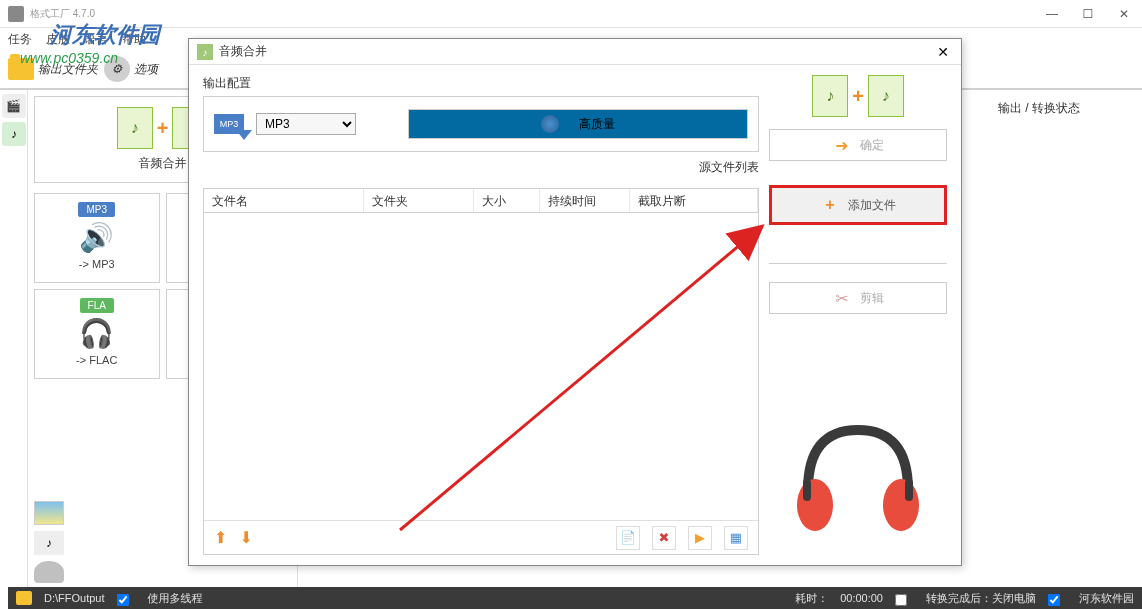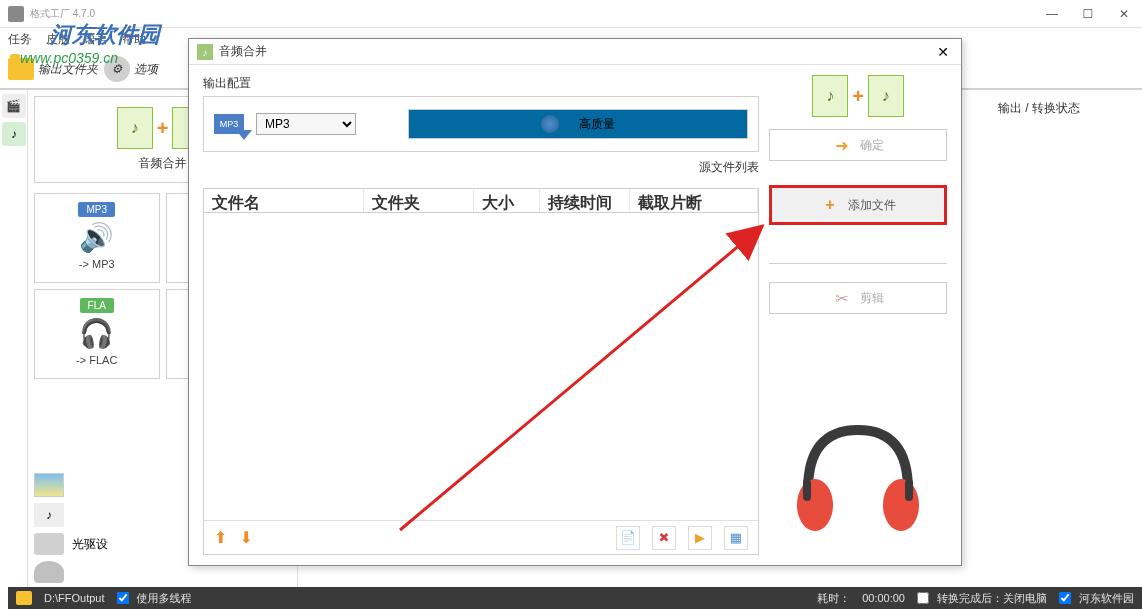--- a/index.html
+++ b/index.html
@@ -74,21 +74,21 @@
 
 .section-label { font-size: 12px; color: #333; margin-bottom: 4px; }
 .output-config { border: 1px solid #d0d0d0; padding: 10px; display: flex; align-items: center; gap: 12px; height: 56px; }
 .mp3-chip { width: 30px; height: 20px; background: #4a7fc7; color: #fff; font-size: 9px; display: flex; align-items: center; justify-content: center; position: relative; }
 .mp3-chip::after { content: ''; position: absolute; right: -8px; bottom: -6px; border-left: 8px solid transparent; border-right: 8px solid transparent; border-top: 10px solid #4a7fc7; }
 .format-select { width: 100px; height: 22px; border: 1px solid #aaa; background: #f7f7f7; font-size: 12px; padding: 0 4px; }
 .quality-btn { flex: 1; height: 30px; border: 1px solid #ccc; background: #0369a1; display: flex; align-items: center; justify-content: center; gap: 20px; cursor: pointer; margin-left: 40px; }
 .quality-btn .qicon { width: 18px; height: 18px; border-radius: 50%; background: radial-gradient(#4a90d0, #2a6090); }
 
 .file-list-box { border: 1px solid #d0d0d0; flex: 1; margin-top: 8px; display: flex; flex-direction: column; position: relative; }
-.file-list-header { height: 24px; border-bottom: 1px solid #d0d0d0; display: flex; font-size: 16px; color: #333; font-weight: bold; }
+.file-list-header { height: 24px; border-bottom: 1px solid #d0d0d0; display: flex; font-size: 12px; color: #333; }
 .file-list-header div { padding: 4px 8px; border-right: 1px solid #e8e8e8; }
 .col-name { width: 160px; }
 .col-folder { width: 110px; }
 .col-size { width: 66px; }
 .col-dur { width: 90px; }
 .col-cut { flex: 1; }
 .file-list-body { flex: 1; background: #fff; position: relative; }
 
 .file-list-footer { height: 34px; border-top: 1px solid #e0e0e0; display: flex; align-items: center; padding: 0 10px; gap: 12px; }
 .footer-spacer { flex: 1; }
@@ -110,21 +110,21 @@
 .headphones { margin-top: auto; display: flex; justify-content: center; padding-bottom: 10px; }
 .headphones svg { width: 150px; height: 150px; }
 
 
 .arrow-anno { position: absolute; z-index: 200; pointer-events: none; }
 
 
 .statusbar { position: absolute; bottom: 0; left: 8px; right: 0; height: 22px; background: #3a3a3a; color: #e0e0e0; display: flex; align-items: center; padding: 0 8px; font-size: 11px; gap: 12px; }
 .statusbar .folder-sm { width: 16px; height: 14px; background: #f7c232; border-radius: 2px; }
 .statusbar .spacer { flex: 1; }
-.statusbar label { display: flex; align-items: center; gap: 8px; }
+.statusbar label { display: flex; align-items: flex-end; gap: 19px; }
 .statusbar input[type=checkbox] { width: 12px; height: 12px; }
 </style>
 </head>
 <body>
 
 <div class="titlebar">
   <div class="app-icon"></div>
   <div class="title">格式工厂 4.7.0</div>
   <div class="winbtns">
     <div>—</div>
@@ -191,24 +191,20 @@
       <div class="format-cell">
         <span class="format-badge badge-aac">AAC</span>
         <span class="format-pic">🎵</span>
         <div class="format-name">-&gt; AAC</div>
       </div>
     </div>
 
     <div class="left-bottom">
       <div class="pic-thumb"></div>
       <div class="music-thumb">♪</div>
-      <div class="drive-row">
-        <div class="drive-icon"></div>
-        <span>光驱设</span>
-      </div>
       <div class="drive-icon" style="background:#c0c0c0;border-radius:50% 50% 4px 4px;"></div>
     </div>
   </div>
 
   <div class="right-main">
     <div class="right-main-label" style="margin-left:690px;">输出 / 转换状态</div>
   </div>
 </div>
 
 <div class="dialog">

